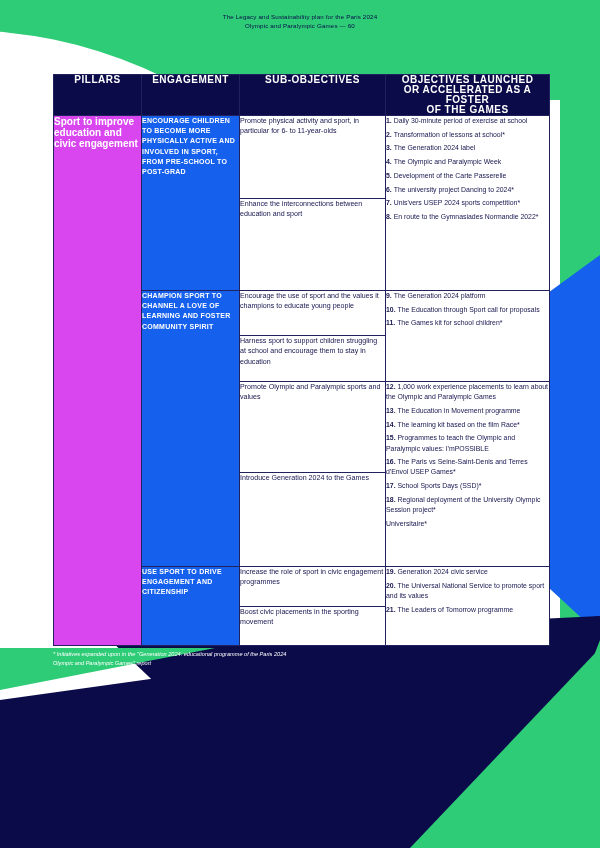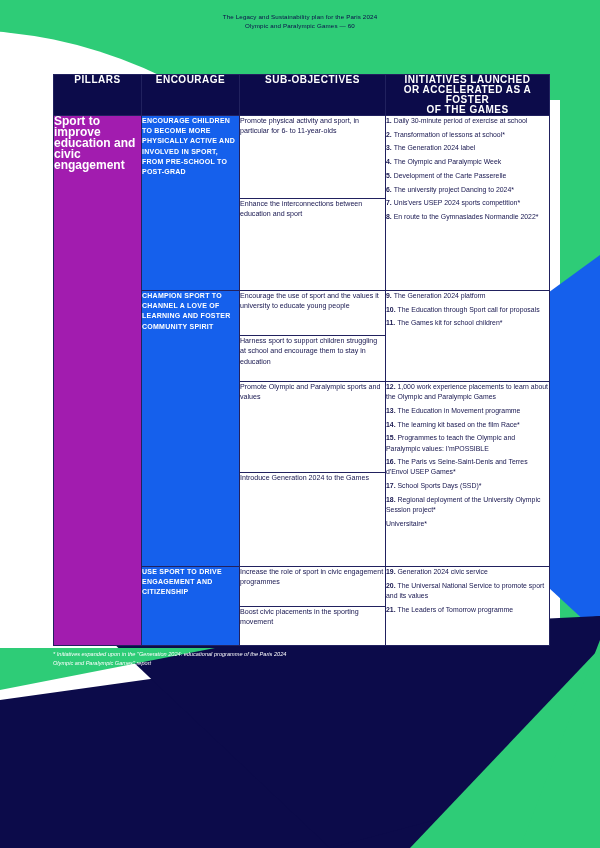--- a/index.html
+++ b/index.html
@@ -67,24 +67,24 @@
     font-weight: bold;
     font-size: 10px;
     letter-spacing: 0.5px;
     line-height: 10px;
     height: 37px;
     padding: 4px 3px;
   }
 
   
   .pillar {
-    background: #a21caf;
-    color: #ffffff;
-    font-weight: bold;
-    font-size: 12px;
+    background: #d946ef;
+    color: #ffffff;
+    font-weight: bold;
+    font-size: 10px;
     line-height: 11px;
     padding: 0 9px;
     vertical-align: middle;
   }
 
   
   .objective {
     background: #1560EC;
     color: #ffffff;
     font-weight: bold;
@@ -174,24 +174,24 @@
   <table class="matrix">
     <colgroup>
       <col style="width:88px">
       <col style="width:98px">
       <col style="width:146px">
       <col style="width:164px">
     </colgroup>
     <thead>
       <tr>
         <th class="colhead">PILLARS</th>
-        <th class="colhead">ENCOURAGE</th>
+        <th class="colhead">ENGAGEMENT</th>
         <th class="colhead">SUB-OBJECTIVES</th>
         <th class="colhead">
-          <span>INITIATIVES LAUNCHED</span><br>
+          <span>OBJECTIVES LAUNCHED</span><br>
           <span>OR ACCELERATED AS A FOSTER</span><br>
           <span>OF THE GAMES</span>
         </th>
       </tr>
     </thead>
     <tbody>
 
       <tr>
         <td class="pillar" rowspan="8">Sport to improve education and civic engagement</td>
         <td class="objective" rowspan="2" style="height:75px">ENCOURAGE CHILDREN TO BECOME MORE PHYSICALLY ACTIVE AND INVOLVED IN SPORT, FROM PRE-SCHOOL TO POST-GRAD</td>
@@ -210,21 +210,21 @@
 
         </td>
       </tr>
 
       <tr>
         <td class="subobj" style="height:91px">Enhance the interconnections between education and sport</td>
       </tr>
 
       <tr>
         <td class="objective" rowspan="4">CHAMPION SPORT TO CHANNEL A LOVE OF LEARNING AND FOSTER COMMUNITY SPIRIT</td>
-        <td class="subobj" style="height:44px">Encourage the use of sport and the values it university to educate young people</td>
+        <td class="subobj" style="height:44px">Encourage the use of sport and the values it champions to educate young people</td>
         <td class="inits" rowspan="2">
           <ol>
               <li><span class="num">9. </span><span>The Generation 2024 platform</span></li>
               <li><span class="num">10. </span><span>The Education through Sport call for proposals</span></li>
               <li><span class="num">11. </span><span>The Games kit for school children*</span></li>
             </ol>
 
         </td>
       </tr>
 

